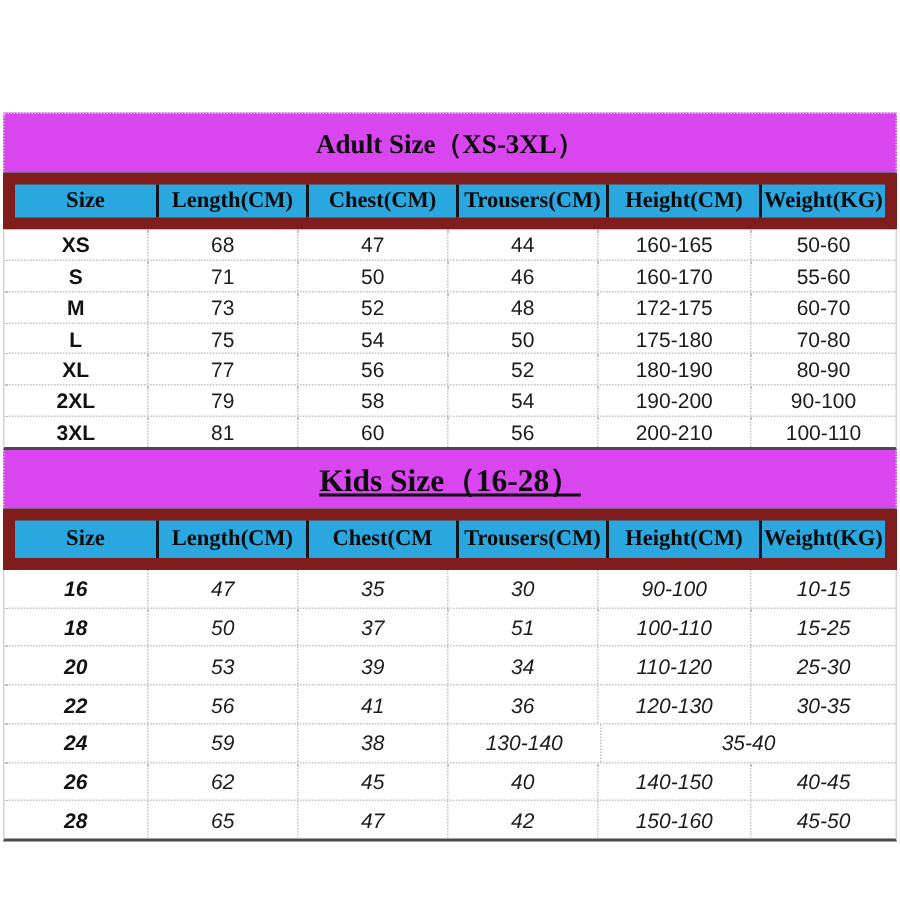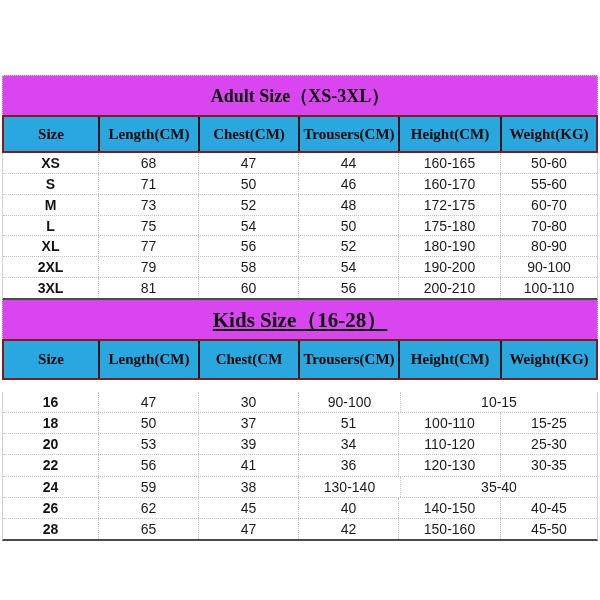--- a/index.html
+++ b/index.html
@@ -16,40 +16,40 @@
     display:flex;align-items:center;justify-content:center;
     font-family:"Liberation Serif",serif;font-weight:bold;color:#0d0d0d;
     background:#d946ef;
   }
   .adult-title{top:75px;height:40px;font-size:18px;border:1px dotted #c9c9c9;border-bottom:none;}
   .kids-title{top:300px;height:39px;font-size:21px;border-left:1px dotted #c9c9c9;border-right:1px dotted #c9c9c9;text-decoration:underline;}
 
   
   .thead{
     position:absolute;left:2px;width:596px;box-sizing:border-box;
-    display:flex;background:#2aa7df;border:2px solid #7f1d1d;
+    display:flex;background:#2aa7df;border:8px solid #7f1d1d;
   }
   .adult-head{top:115px;height:38px;}
   .kids-head{top:339px;height:41px;}
   .hcell{
     display:flex;align-items:center;justify-content:center;
     font-family:"Liberation Serif",serif;font-weight:bold;font-size:15px;color:#0a0a0a;
     border-right:2px solid #14161c;box-sizing:border-box;
   }
   .hcell:last-child{border-right:none;}
 
   
   .tbody{
     position:absolute;left:2px;width:596px;box-sizing:border-box;
     display:flex;flex-direction:column;
     border-left:1px solid #d4d4d4;border-right:1px solid #d4d4d4;
     border-bottom:2px solid #4a4a4a;background:#fff;
   }
   .adult-body{top:153px;height:147px;text-align:center;}
-  .kids-body{top:392px;height:149px;}
+  .kids-body{top:380px;height:181px;font-style:italic;}
   .trow{flex:1;display:flex;border-bottom:1px dotted #c2c2c2;}
   .trow:last-child{border-bottom:none;}
   .cell{
     display:flex;align-items:center;justify-content:center;
     font-size:14px;color:#1c1c1c;box-sizing:border-box;
     border-right:1px dotted #c2c2c2;
   }
   .cell:last-child,.trow .c5{border-right:none;}
   .size-cell{font-weight:bold;font-size:14px;color:#121212;}
 
@@ -144,20 +144,21 @@
     <div class="hcell c2">Chest(CM</div>
     <div class="hcell c3">Trousers(CM)</div>
     <div class="hcell c4">Height(CM)</div>
     <div class="hcell c5">Weight(KG)</div>
   </div>
 
   <div class="tbody kids-body">
     <div class="trow">
       <div class="cell size-cell c0">16</div>
       <div class="cell c1">47</div>
+      <div class="cell c2">35</div>
       <div class="cell c3">30</div>
       <div class="cell c4">90-100</div>
       <div class="cell c5">10-15</div>
     </div>
     <div class="trow">
       <div class="cell size-cell c0">18</div>
       <div class="cell c1">50</div>
       <div class="cell c2">37</div>
       <div class="cell c3">51</div>
       <div class="cell c4">100-110</div>

